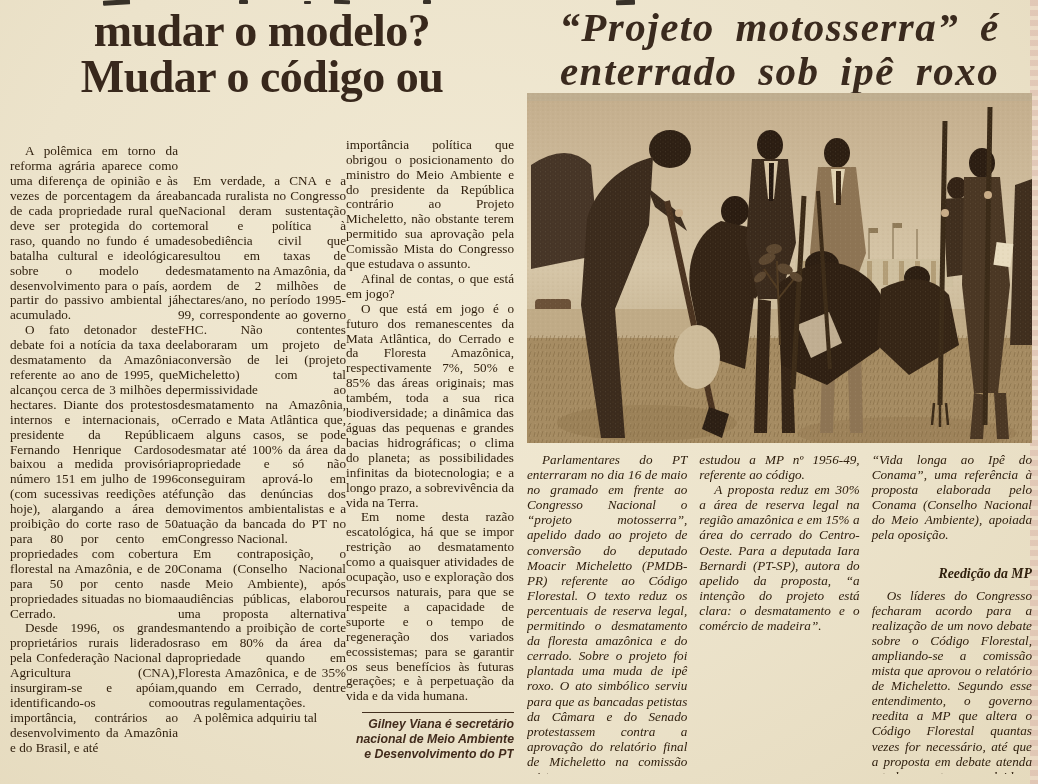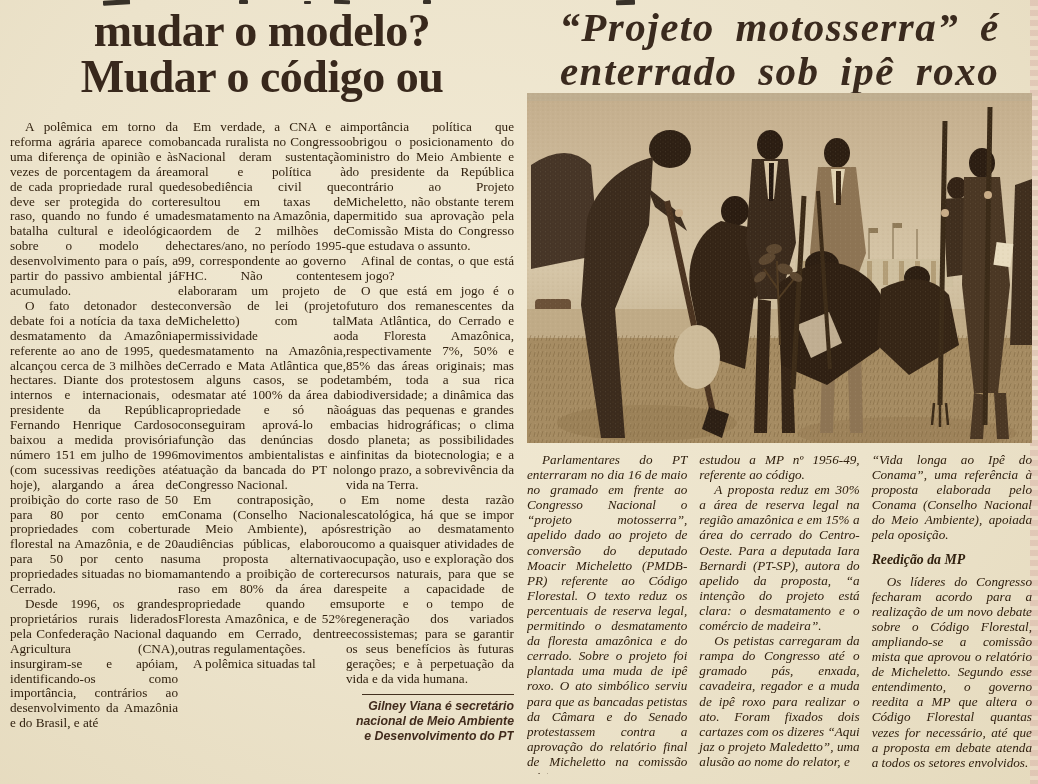--- a/index.html
+++ b/index.html
@@ -14,21 +14,21 @@
     position:absolute;right:0;top:0;width:8px;height:784px;opacity:.75;
     background:repeating-linear-gradient(to bottom,#dfc0b2 0 6px,#ecd9c6 6px 10px);
   }
   
   .art-left{position:absolute;left:10px;top:8px;width:504px;}
   .art-left .headline{
     margin:0;text-align:center;color:#38281c;
     font:bold 46px/46px "Liberation Serif", serif;letter-spacing:-.5px;
   }
   .art-left .headline span{display:block;}
-  .cols{display:flex;margin-top:20px;height:660px;overflow:hidden;}
+  .cols{display:flex;margin-top:20px;height:660px;overflow:hidden;align-items:center;}
   .col{flex:1 1 0;min-width:0;}
   .col p{
     margin:0;text-indent:15px;text-align:justify;
     font-size:13.2px;line-height:14.9px;color:#31210f;
   }
   .col p.cont{text-indent:0;}
   .byline-rule{border-top:1.5px solid #43301f;margin:8px 0 4px 16px;}
   .byline{
     font-family:"Liberation Sans", sans-serif;font-weight:bold;font-style:italic;
     font-size:12.3px;line-height:15px;text-align:right;color:#412b1c;
@@ -42,21 +42,21 @@
   }
   .art-right .headline span{display:block;text-align:center;}
   .credit{
     margin:0 4px 1px 0;text-align:right;color:#4a382a;
     font:italic 9.5px/11px "Liberation Sans", sans-serif;
   }
   .photo{width:505px;height:350px;display:block;}
   .r-cols{display:flex;gap:12px;margin-top:9px;height:322px;overflow:hidden;}
   .r-cols .col p{font-style:italic;font-size:13.2px;line-height:15.1px;color:#30200f;}
   .subhead{
-    margin:9px 0 7px;text-align:left;color:#31210f;
+    margin:23px 0 7px;text-align:right;color:#31210f;
     font:bold italic 13.8px/15px "Liberation Serif", serif;
   }
 </style>
 </head>
 <body>
 
 <div class="page">
 
   <div class="mark" style="left:103px;top:0;width:27px;height:5px;transform:rotate(-3deg);"></div>
   <div class="mark" style="left:239px;top:0;width:9px;height:4px;"></div>
@@ -72,22 +72,22 @@
       <span>Mudar o código ou</span>
     </h1>
     <div class="cols">
       <div class="col">
         <p>A polêmica em torno da reforma agrária aparece como uma diferença de opinião e às vezes de porcentagem da área de cada propriedade rural que deve ser protegida do corte raso, quando no fundo é uma batalha cultural e ideológica sobre o modelo de desenvolvimento para o país, a partir do passivo ambiental já acumulado.</p>
         <p>O fato detonador deste debate foi a notícia da taxa de desmatamento da Amazônia referente ao ano de 1995, que alcançou cerca de 3 milhões de hectares. Diante dos protestos internos e internacionais, o presidente da República Fernando Henrique Cardoso baixou a medida provisória número 151 em julho de 1996 (com sucessivas reedições até hoje), alargando a área de proibição do corte raso de 50 para 80 por cento em propriedades com cobertura florestal na Amazônia, e de 20 para 50 por cento nas propriedades situadas no bioma Cerrado.</p>
         <p>Desde 1996, os grandes proprietários rurais liderados pela Confederação Nacional da Agricultura (CNA), insurgiram-se e apóiam, identificando-os como importância, contrários ao desenvolvimento da Amazônia e do Brasil, e até</p>
       </div>
       <div class="col">
         <p>Em verdade, a CNA e a bancada ruralista no Congresso Nacional deram sustentação moral e política à desobediência civil que resultou em taxas de desmatamento na Amazônia, da ordem de 2 milhões de hectares/ano, no período 1995-99, correspondente ao governo FHC. Não contentes elaboraram um projeto de conversão de lei (projeto Micheletto) com tal permissividade ao desmatamento na Amazônia, Cerrado e Mata Atlântica que, em alguns casos, se pode desmatar até 100% da área da propriedade e só não conseguiram aprová-lo em função das denúncias dos movimentos ambientalistas e a atuação da bancada do PT no Congresso Nacional.</p>
-        <p>Em contraposição, o Conama (Conselho Nacional de Meio Ambiente), após audiências públicas, elaborou uma proposta alternativa mantendo a proibição de corte raso em 80% da área da propriedade quando em Floresta Amazônica, e de 52% quando em Cerrado, dentre outras regulamentações.</p>
-        <p>A polêmica situadas tal</p>
+        <p>Em contraposição, o Conama (Conselho Nacional de Meio Ambiente), após audiências públicas, elaborou uma proposta alternativa mantendo a proibição de corte raso em 80% da área da propriedade quando em Floresta Amazônica, e de 35% quando em Cerrado, dentre outras regulamentações.</p>
+        <p>A polêmica adquiriu tal</p>
       </div>
       <div class="col">
         <p class="cont">importância política que obrigou o posicionamento do ministro do Meio Ambiente e do presidente da República contrário ao Projeto Micheletto, não obstante terem permitido sua aprovação pela Comissão Mista do Congresso que estudava o assunto.</p>
         <p>Afinal de contas, o que está em jogo?</p>
         <p>O que está em jogo é o futuro dos remanescentes da Mata Atlântica, do Cerrado e da Floresta Amazônica, respectivamente 7%, 50% e 85% das áreas originais; mas também, toda a sua rica biodiversidade; a dinâmica das águas das pequenas e grandes bacias hidrográficas; o clima do planeta; as possibilidades infinitas da biotecnologia; e a longo prazo, a sobrevivência da vida na Terra.</p>
         <p>Em nome desta razão escatológica, há que se impor restrição ao desmatamento como a quaisquer atividades de ocupação, uso e exploração dos recursos naturais, para que se respeite a capacidade de suporte e o tempo de regeneração dos variados ecossistemas; para se garantir os seus benefícios às futuras gerações; e à perpetuação da vida e da vida humana.</p>
         <div class="byline-rule"></div>
         <div class="byline">Gilney Viana é secretário nacional de Meio Ambiente e Desenvolvimento do PT</div>
       </div>
     </div>
@@ -221,21 +221,20 @@
       <rect width="505" height="350" fill="url(#grain)"></rect>
     </svg>
 
     <div class="r-cols">
       <div class="col">
         <p>Parlamentares do PT enterraram no dia 16 de maio no gramado em frente ao Congresso Nacional o “projeto motosserra”, apelido dado ao projeto de conversão do deputado Moacir Micheletto (PMDB-PR) referente ao Código Florestal. O texto reduz os percentuais de reserva legal, permitindo o desmatamento da floresta amazônica e do cerrado. Sobre o projeto foi plantada uma muda de ipê roxo. O ato simbólico serviu para que as bancadas petistas da Câmara e do Senado protestassem contra a aprovação do relatório final de Micheletto na comissão mista que</p>
       </div>
       <div class="col">
         <p class="cont">estudou a MP nº 1956-49, referente ao código.</p>
         <p>A proposta reduz em 30% a área de reserva legal na região amazônica e em 15% a área do cerrado do Centro-Oeste. Para a deputada Iara Bernardi (PT-SP), autora do apelido da proposta, “a intenção do projeto está clara: o desmatamento e o comércio de madeira”.</p>
-        <p>Os petistas carregaram da rampa do Congresso até o gramado pás, enxada, cavadeira, regador e a muda de ipê roxo para realizar o ato. Foram fixados dois cartazes com os dizeres “Aqui jaz o projeto Maledetto”, uma alusão ao nome do relator, e</p>
       </div>
       <div class="col">
         <p class="cont">“Vida longa ao Ipê do Conama”, uma referência à proposta elaborada pelo Conama (Conselho Nacional do Meio Ambiente), apoiada pela oposição.</p>
         <h3 class="subhead">Reedição da MP</h3>
         <p>Os líderes do Congresso fecharam acordo para a realização de um novo debate sobre o Código Florestal, ampliando-se a comissão mista que aprovou o relatório de Micheletto. Segundo esse entendimento, o governo reedita a MP que altera o Código Florestal quantas vezes for necessário, até que a proposta em debate atenda a todos os setores envolvidos.</p>
       </div>
     </div>
   </section>
 
 </div>

